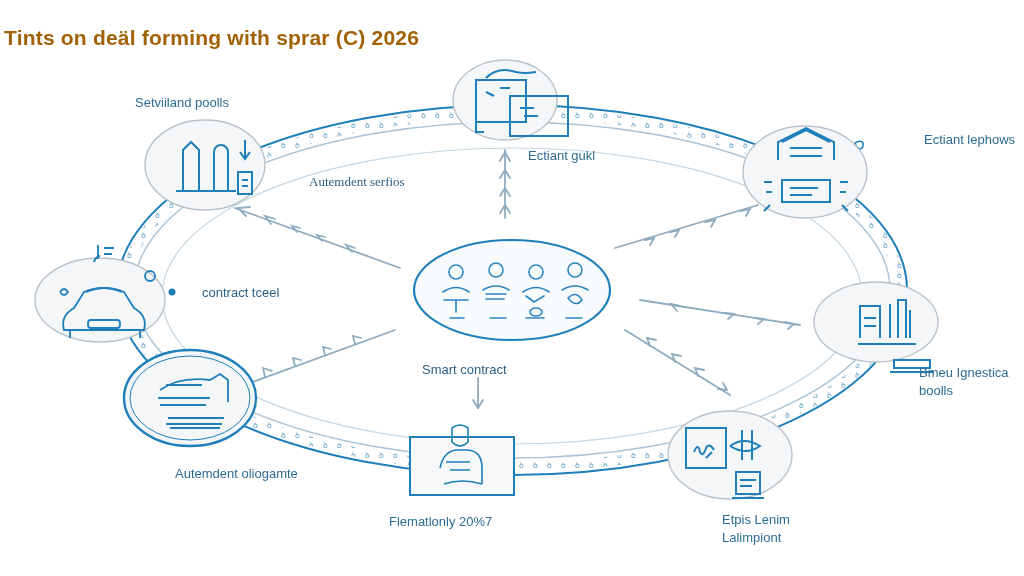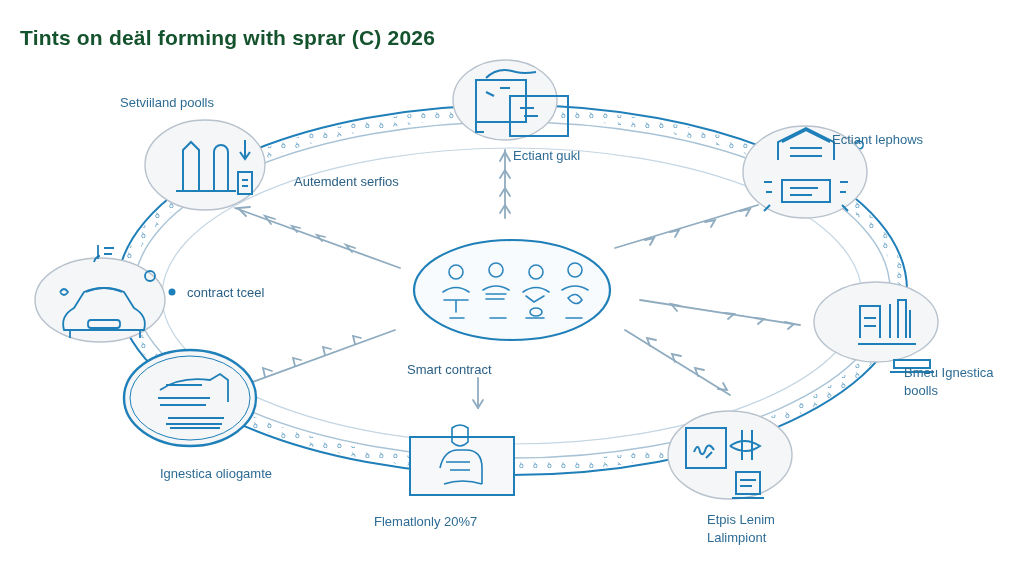--- a/index.html
+++ b/index.html
@@ -1,21 +1,21 @@
 <!DOCTYPE html>
 <html><head>
 <meta charset="utf-8">
 <style>
   html, body { margin:0; padding:0; background:#ffffff; }
   body { width:1024px; height:576px; position:relative; overflow:hidden;
          font-family:"Liberation Sans", sans-serif; }
-  .title { position:absolute; left:20px; top:26px; font-size:21px; font-weight:bold;
-           color:#14532d; letter-spacing:0.2px; white-space:nowrap; }
+  .title { position:absolute; left:4px; top:26px; font-size:21px; font-weight:bold;
+           color:#a16207; letter-spacing:0.2px; white-space:nowrap; }
   svg.stage { position:absolute; left:0; top:0; }
-  .lbl { position:absolute; font-size:13px; color:#2d6c94; white-space:nowrap; line-height:18px; }
+  .lbl { position:absolute; font-size:13px; color:#2d6c94; white-space:nowrap; line-height:18px;margin-left:15px; }
   .lbl.dark { color:#2a5f85; }
 </style>
 </head>
 <body>
 
 <div class="title">Tints on deäl forming with sprаr (C) 2026</div>
 
 <svg class="stage" width="1024" height="576" viewBox="0 0 1024 576">
   <defs>
     <pattern id="glyphs" width="14" height="10" patternUnits="userSpaceOnUse">
@@ -149,21 +149,21 @@
       <path d="M686 428 h40 v40 h-40 z"></path>
       <path d="M694 452 q4 -10 6 0 q3 6 6 -4 q3 -6 8 2 M706 458 l6 -6"></path>
       <path d="M730 446 q14 -10 30 0 q-14 10 -30 0 M742 430 v30 M752 430 v30"></path>
       <rect x="736" y="472" width="24" height="22"></rect>
       <path d="M740 480 h16 M740 486 h12 M732 498 h32"></path>
     </g>
   </g>
 </svg>
 
 <div class="lbl" style="left:120px; top:94px;">Setviiland poolls</div>
-<div class="lbl dark" style="left:294px; top:173px;">Autemdent serfios</div>
+<div class="lbl dark" style="left:294px; top:173px;font-family:Liberation Serif, serif;">Autemdent serfios</div>
 <div class="lbl" style="left:513px; top:147px;">Ectiant gukl</div>
-<div class="lbl" style="left:832px; top:131px;">Ectiant lephows</div>
+<div class="lbl" style="left:909px; top:131px;">Ectiant lephows</div>
 <div class="lbl dark" style="left:187px; top:284px;">contract tceel</div>
 <div class="lbl" style="left:904px; top:364px; width:110px; white-space:normal;">Bmeu Ignestica boolls</div>
-<div class="lbl" style="left:160px; top:465px;">Ignestica oliogamte</div>
+<div class="lbl" style="left:160px; top:465px;">Autemdent oliogamte</div>
 <div class="lbl" style="left:374px; top:513px;">Flematlonly 20%7</div>
 <div class="lbl" style="left:707px; top:511px; width:80px; white-space:normal;">Etpis Lenim Lalimpiont</div>
 <div class="lbl dark" style="left:407px; top:361px;text-align:right;">Smart contract</div>
 
 </body></html>

